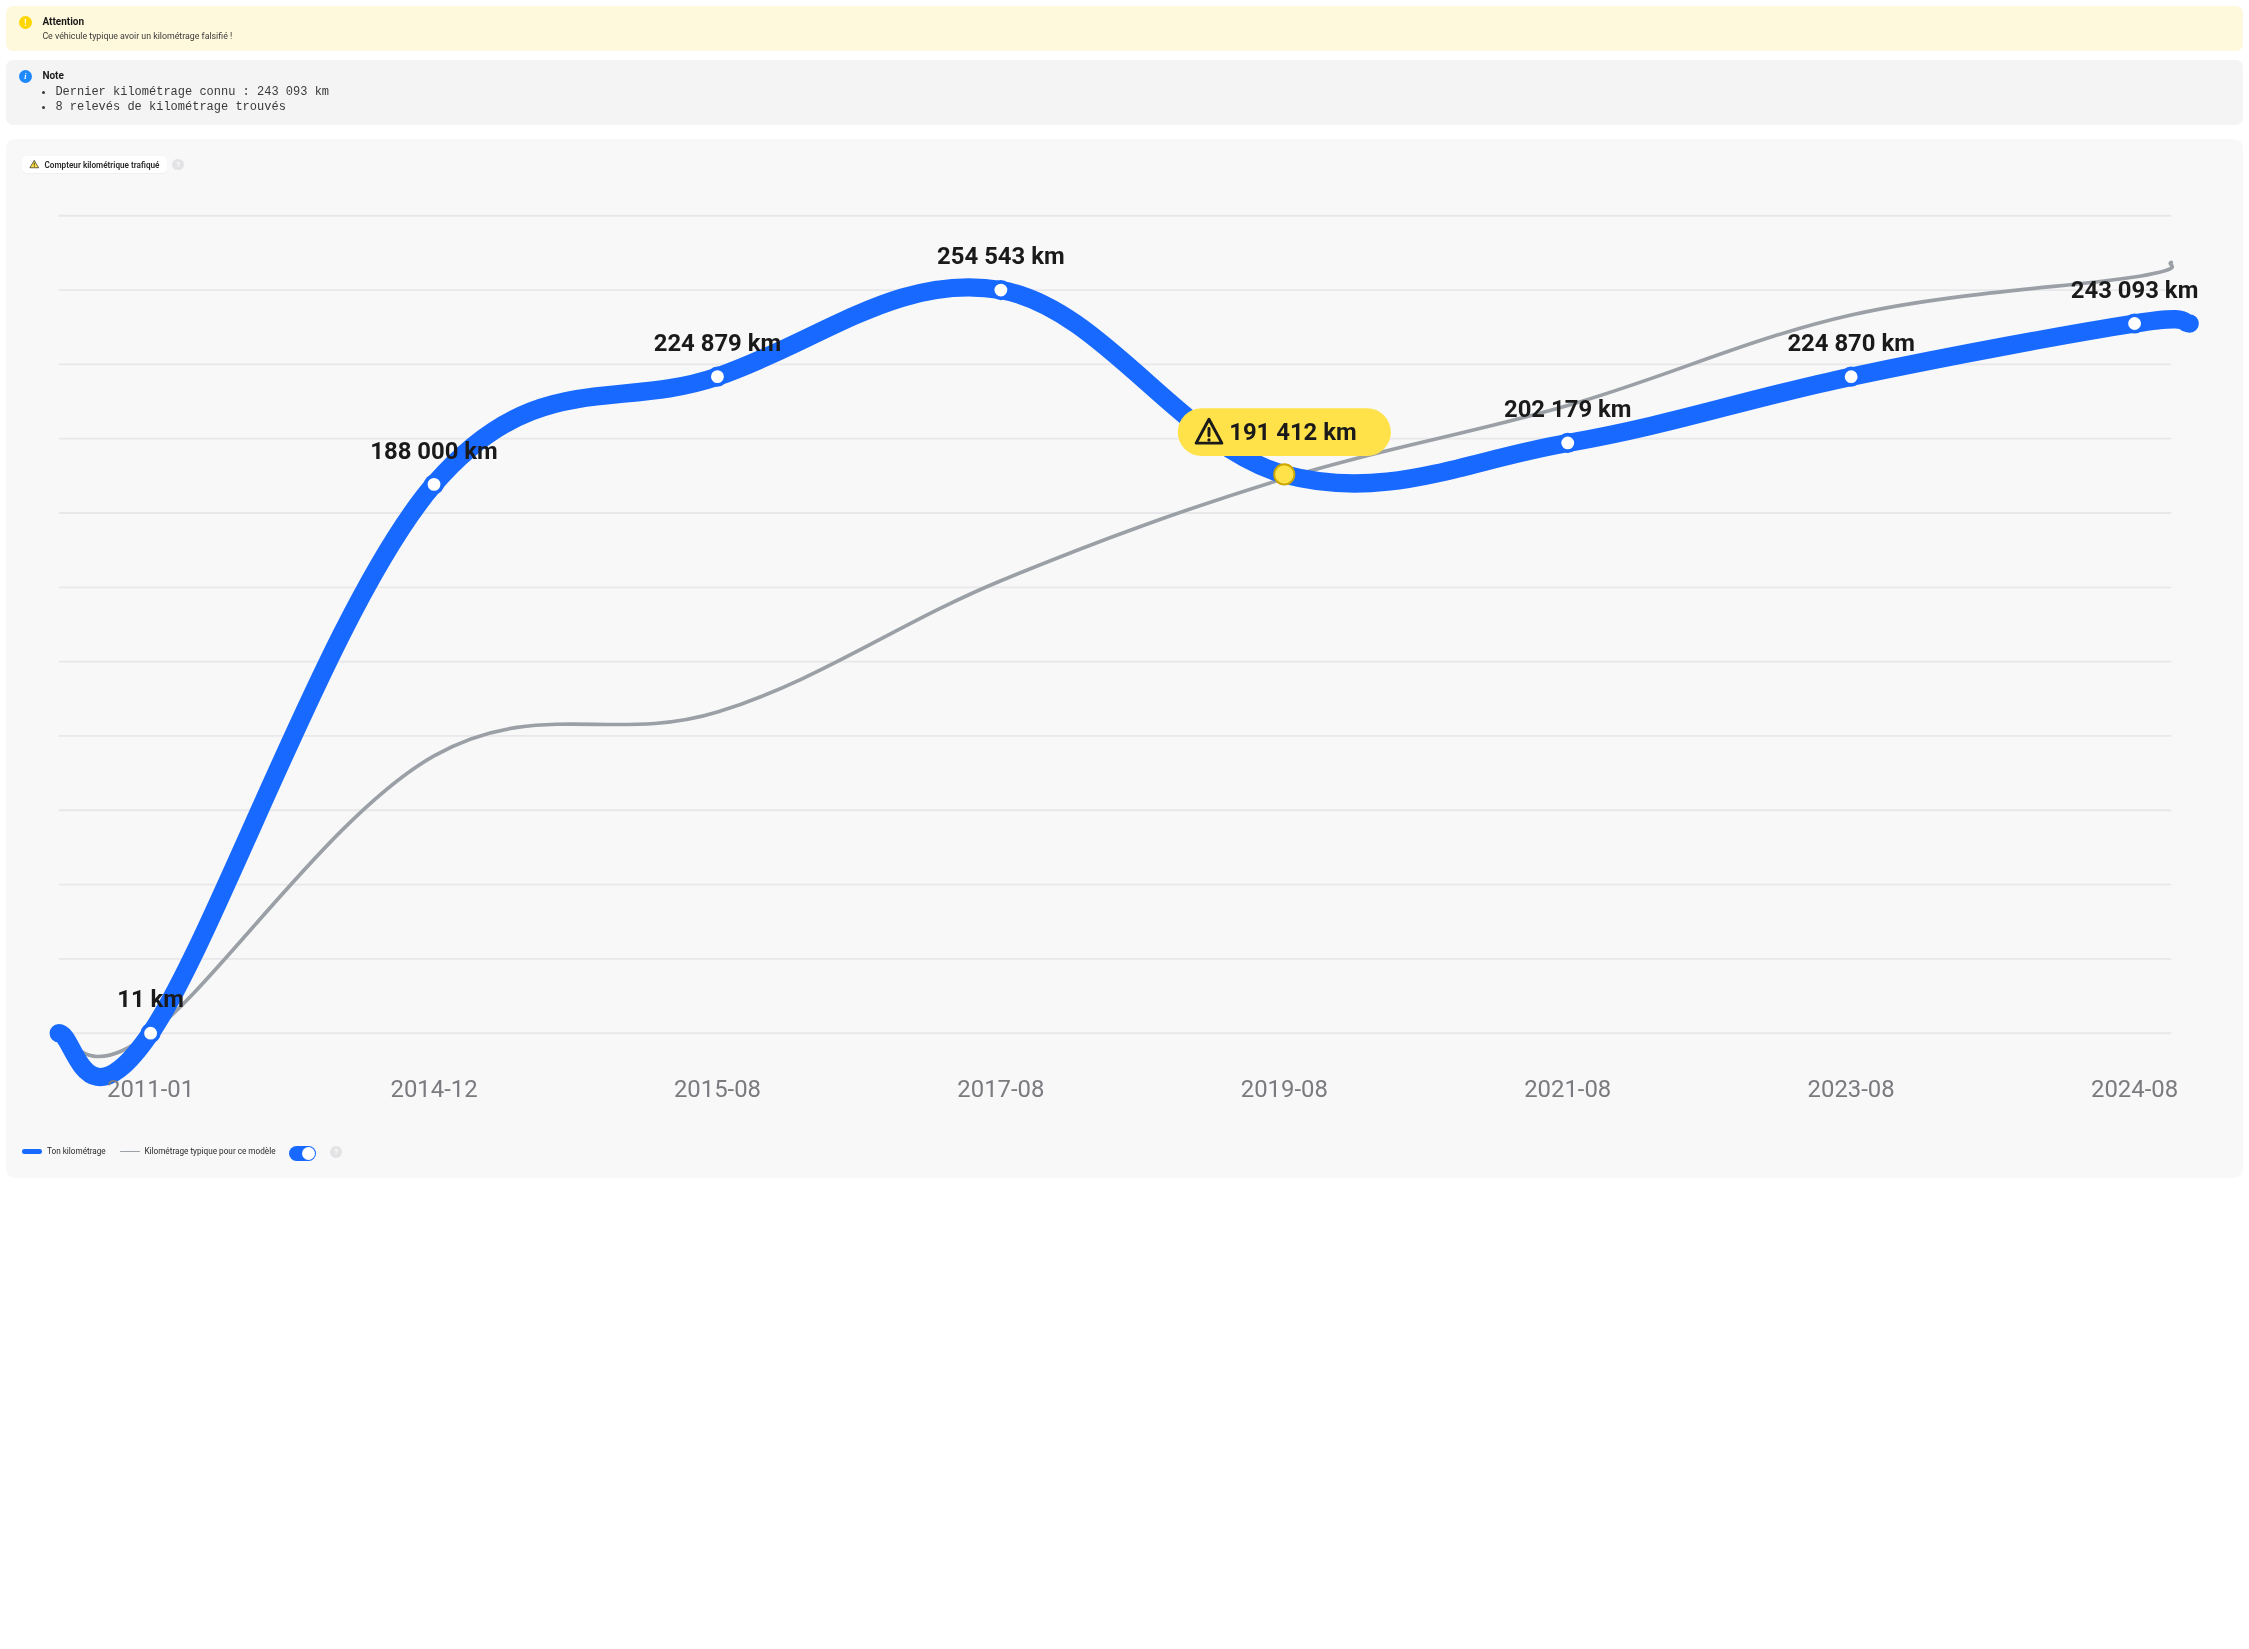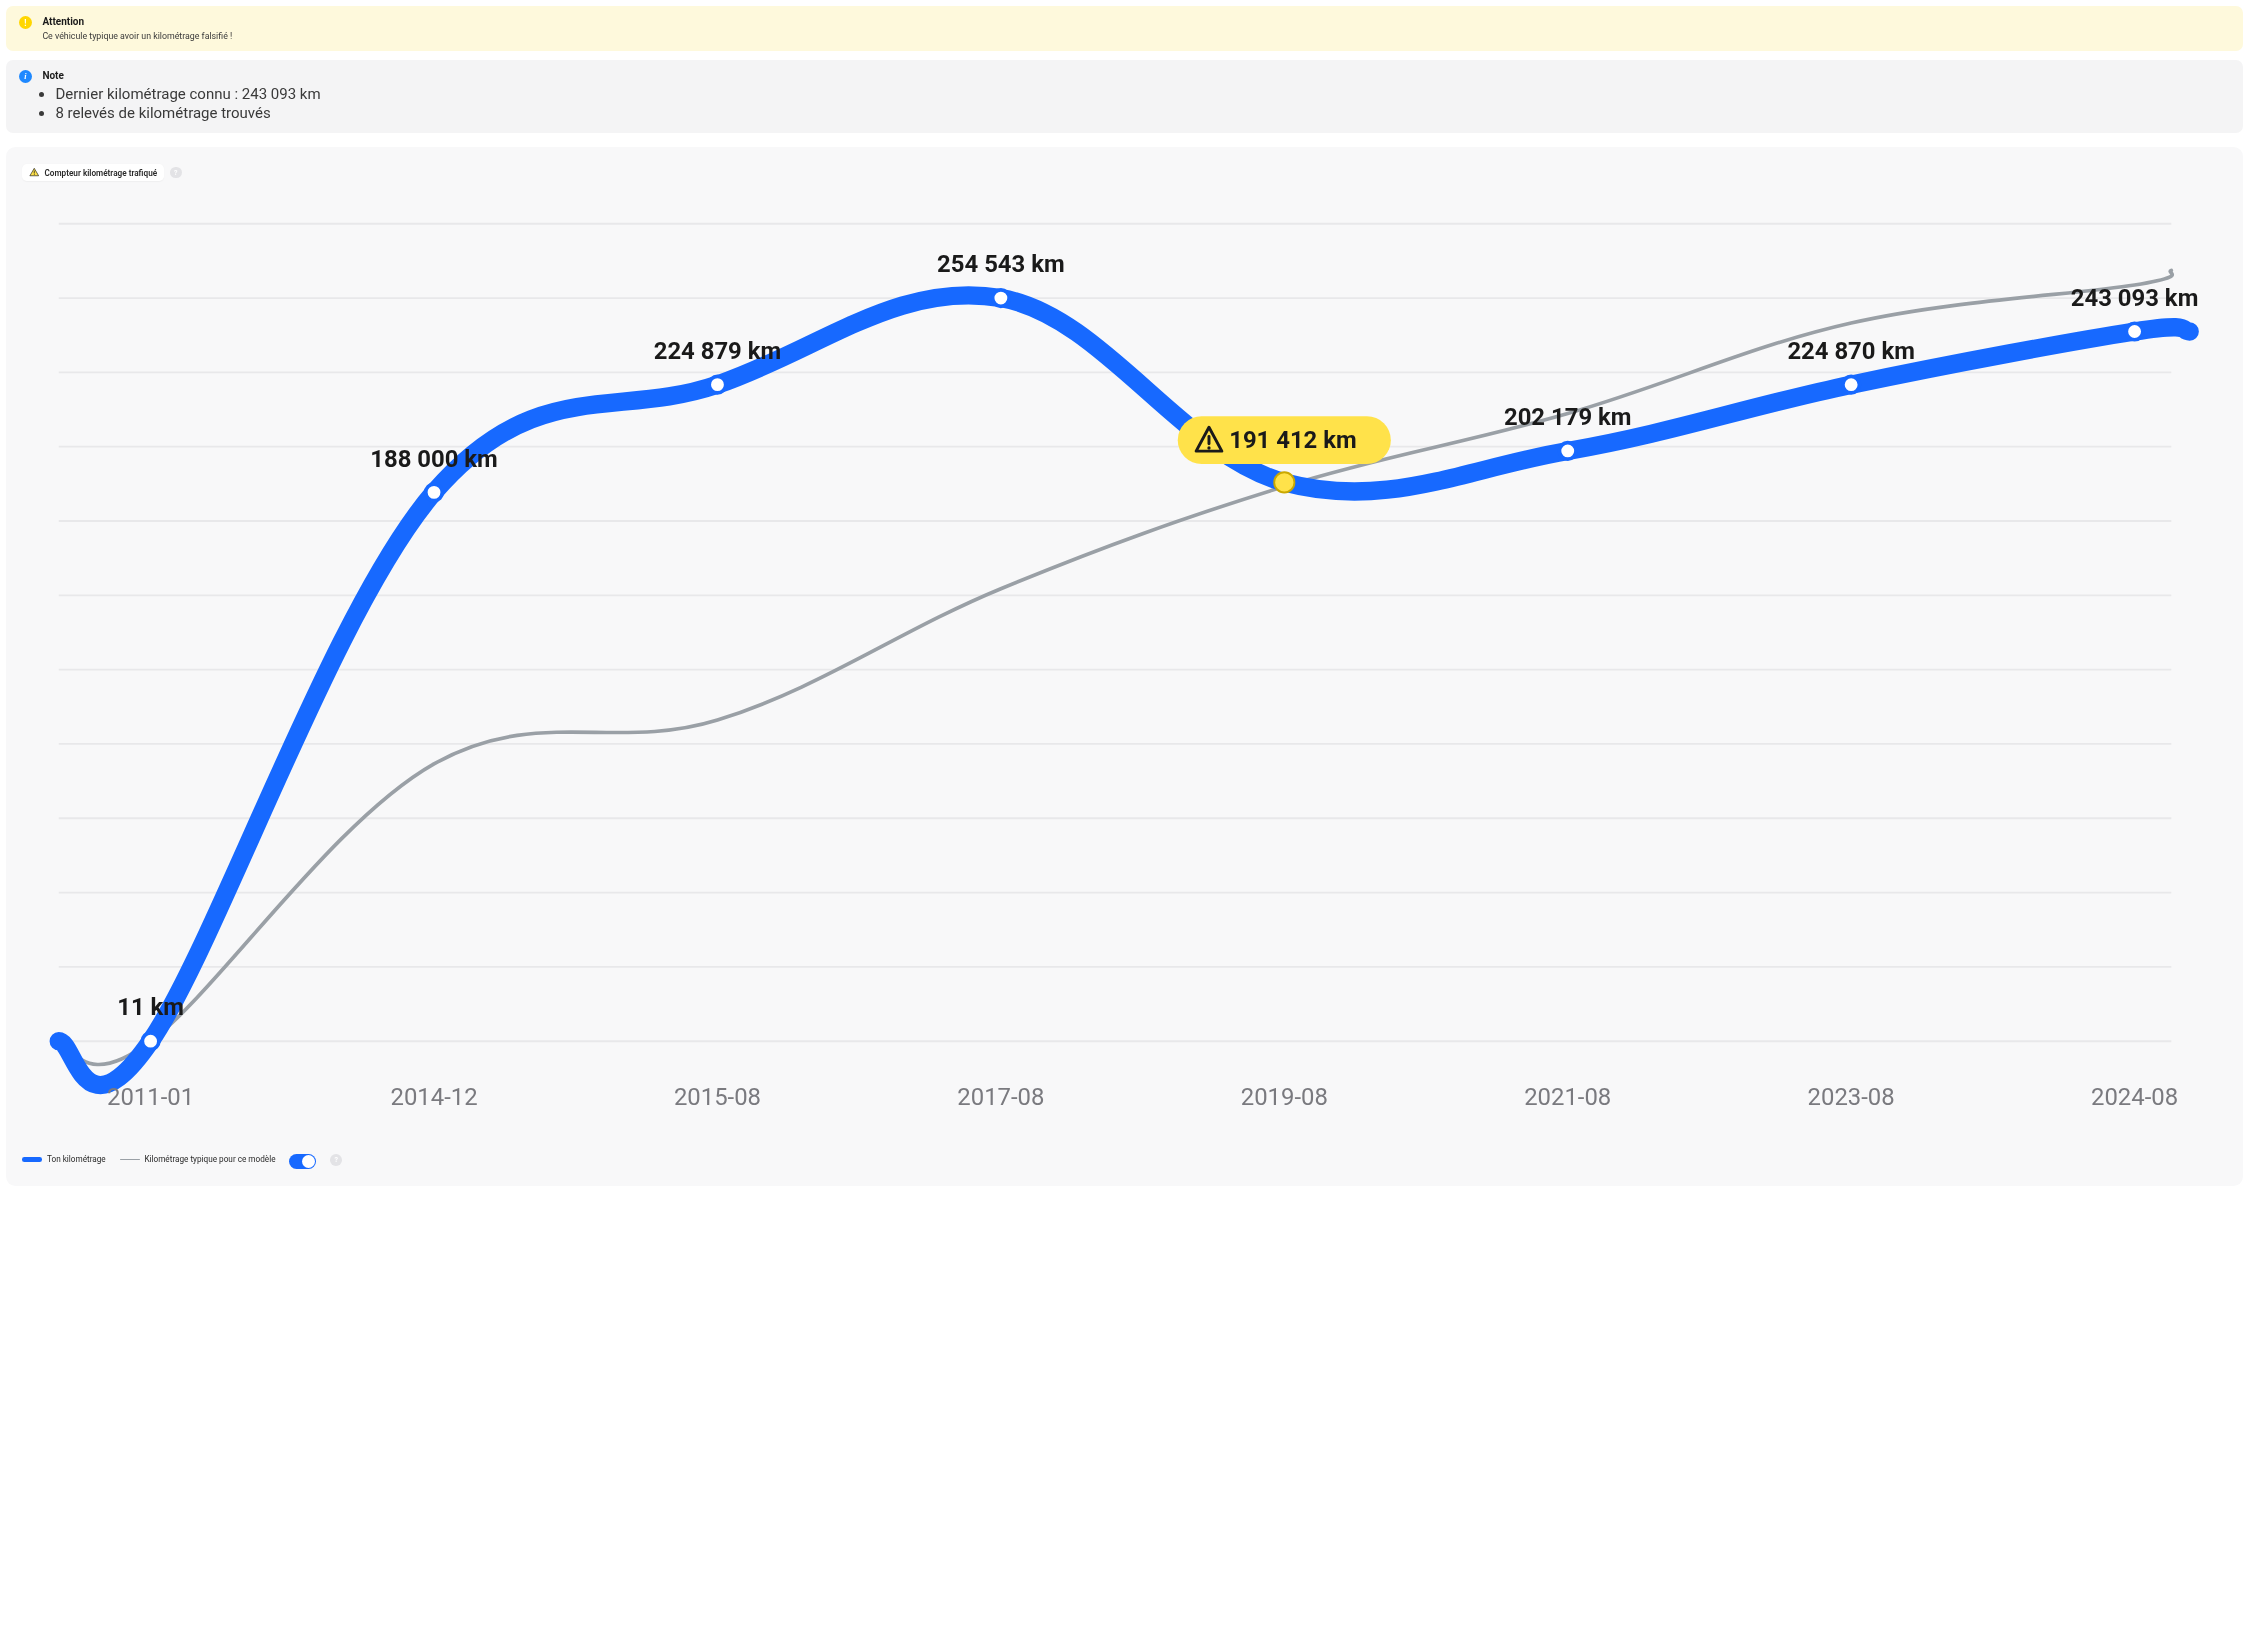--- a/index.html
+++ b/index.html
@@ -25,21 +25,21 @@
     border-radius: 50%;
     display: flex; align-items: center; justify-content: center;
     flex-shrink: 0;
     font-size: 8.2px; font-weight: 700;
   }
   .banner-icon.warn { background: #ffd600; color: #fff; }
   .banner-icon.info { background: #1e88ff; color: #fff; font-style: italic; font-family: Georgia, serif; font-weight: 600; }
   .banner-body { flex: 1; }
   .banner-title { font-weight: 700; font-size: 10px; margin-bottom: 3.5px; color:#1a1a1a; }
   .banner-text { font-size: 8.8px; color: #3a3a3a; }
-  .banner-list { list-style: disc; padding-left: 13px; font-size: 15px; color: #3a3a3a; }
+  .banner-list { list-style: disc; padding-left: 13px; font-size: 12px; color: #3a3a3a; font-family: Liberation Mono, monospace; }
   .banner-list li { margin-bottom: 1.2px; }
 
   .chart-card {
     background: #f8f8f9;
     border-radius: 9.4px;
     padding: 16.4px;
     margin-top: 14px;
   }
   .badge-row {
     display: flex; align-items: center; gap: 5.9px;
@@ -117,21 +117,21 @@
 <div class="chart-card">
   <div class="badge-row">
     <div class="tamper-badge">
       <span class="warn-tri">
         <svg viewBox="0 0 24 24" width="10.5" height="10.5">
           <path d="M12 3 L22 20 L2 20 Z" fill="#ffe24a" stroke="#1a1a1a" stroke-width="1.5" stroke-linejoin="round"></path>
           <line x1="12" y1="9" x2="12" y2="14" stroke="#1a1a1a" stroke-width="1.8" stroke-linecap="round"></line>
           <circle cx="12" cy="17" r="1.1" fill="#1a1a1a"></circle>
         </svg>
       </span>
-      <span>Compteur kilométrage trafiqué</span>
+      <span>Compteur kilométrique trafiqué</span>
     </div>
     <span class="help-dot">?</span>
   </div>
 
   <div class="chart-area">
     <svg id="chart-svg" class="chart-svg" viewBox="0 0 1200 520" preserveAspectRatio="xMidYMid meet" style="font-size:14px">
         <line x1="20" y1="20" x2="1170" y2="20" class="grid-line"></line>
         <line x1="20" y1="60.45454545454545" x2="1170" y2="60.45454545454545" class="grid-line"></line>
         <line x1="20" y1="100.9090909090909" x2="1170" y2="100.9090909090909" class="grid-line"></line>
         <line x1="20" y1="141.36363636363637" x2="1170" y2="141.36363636363637" class="grid-line"></line>

